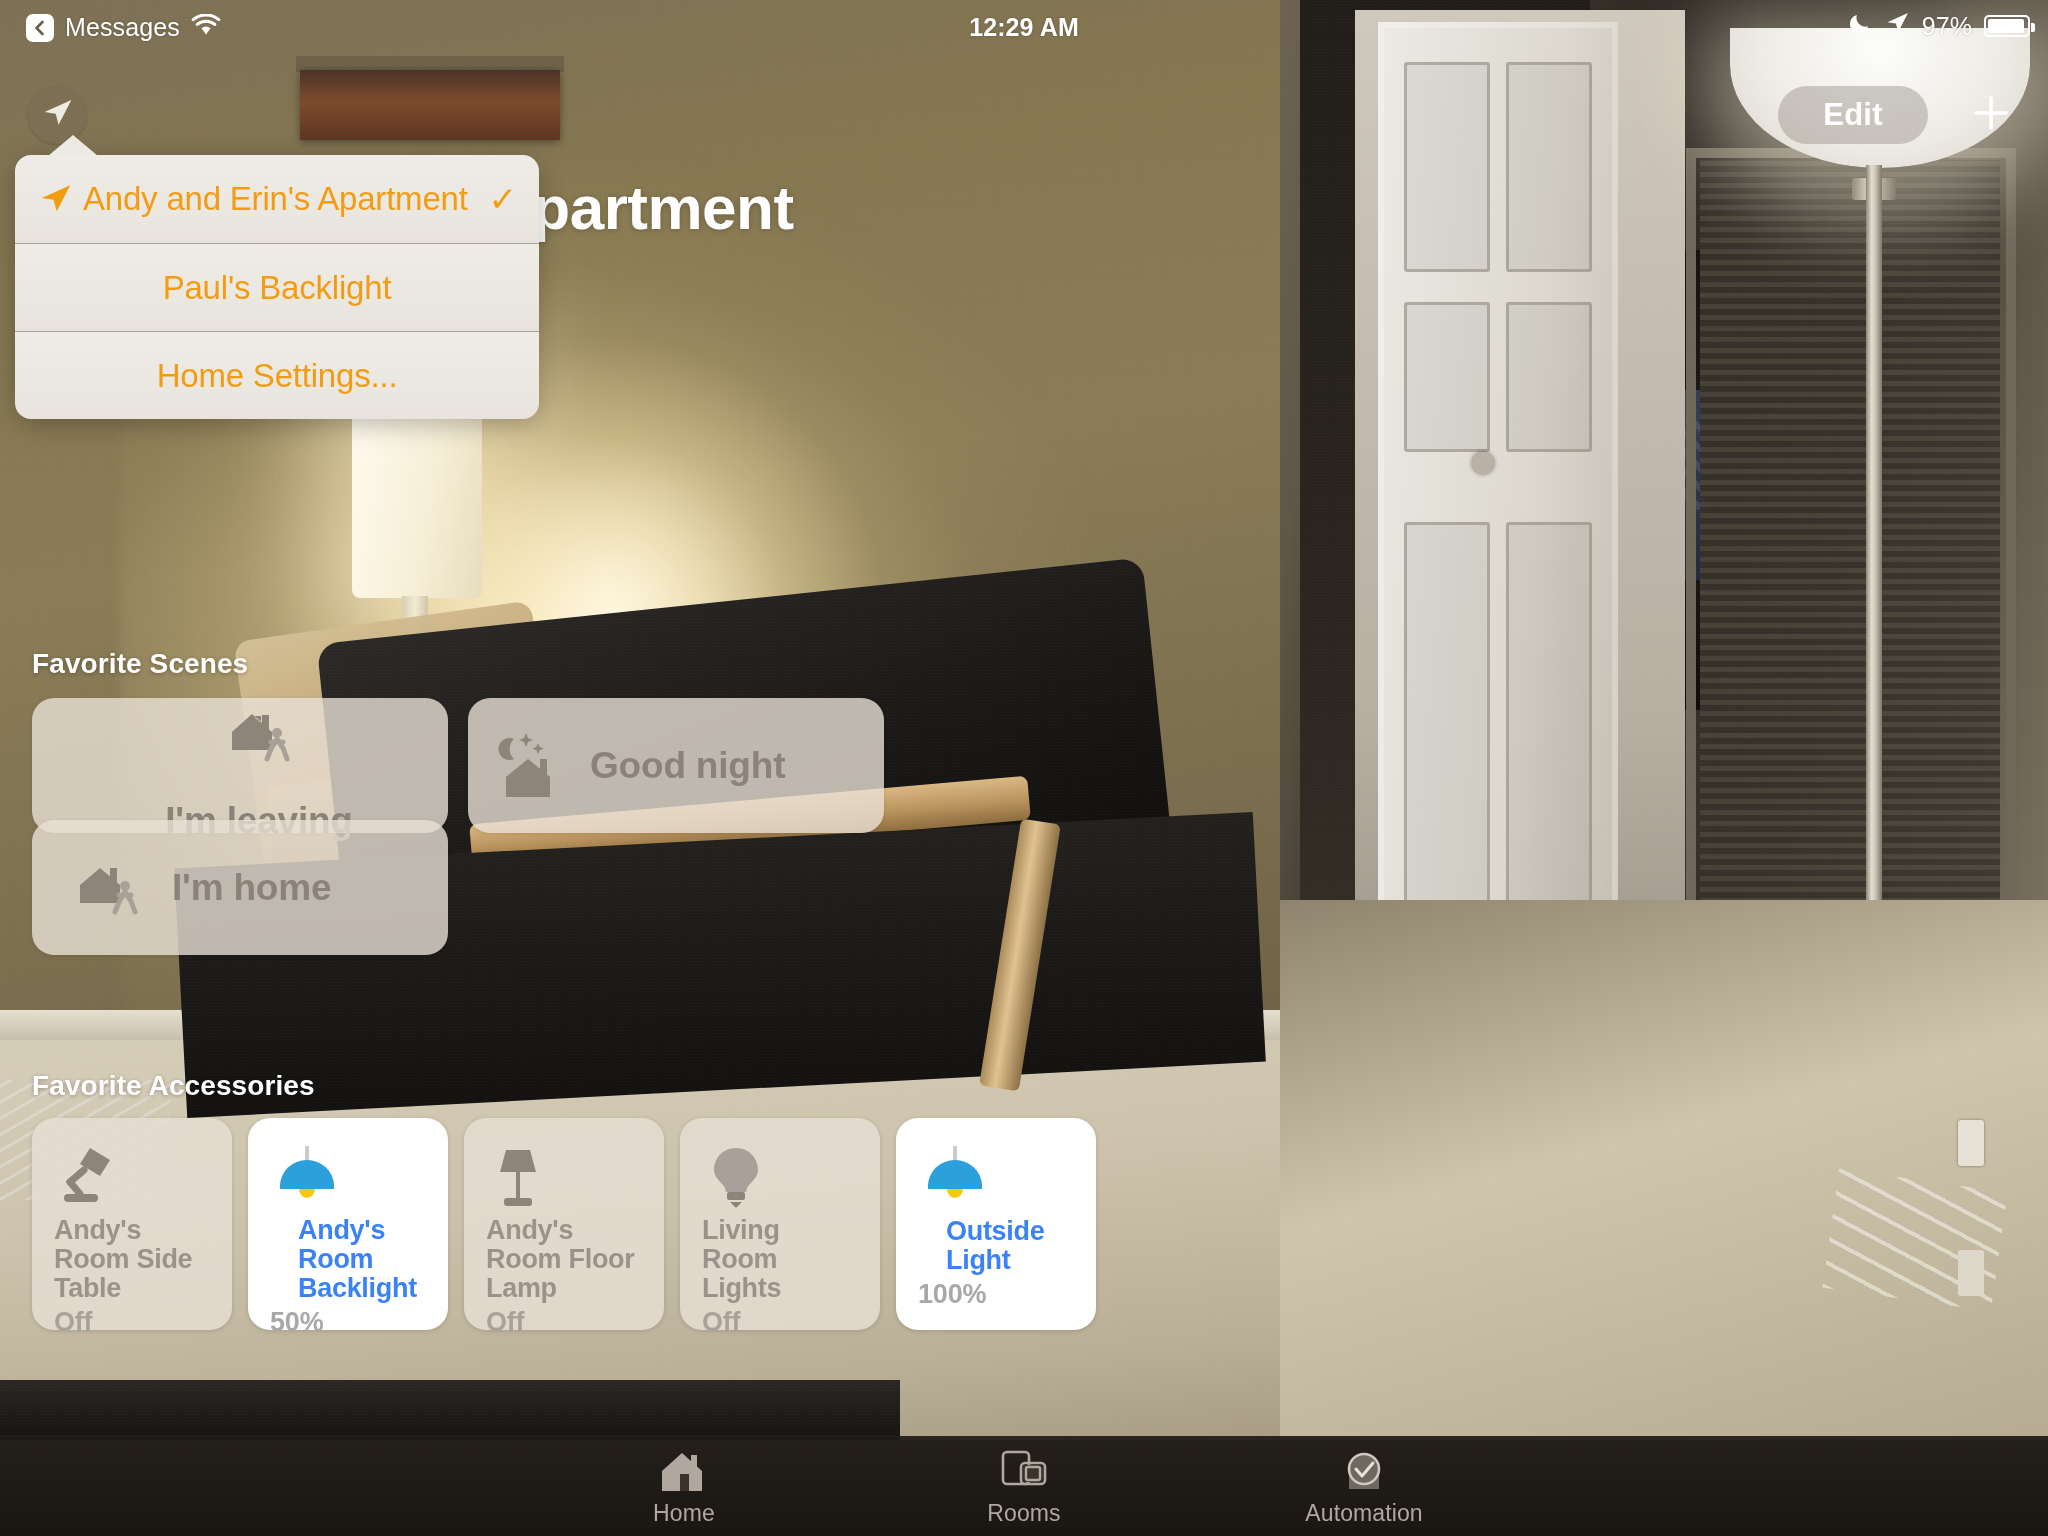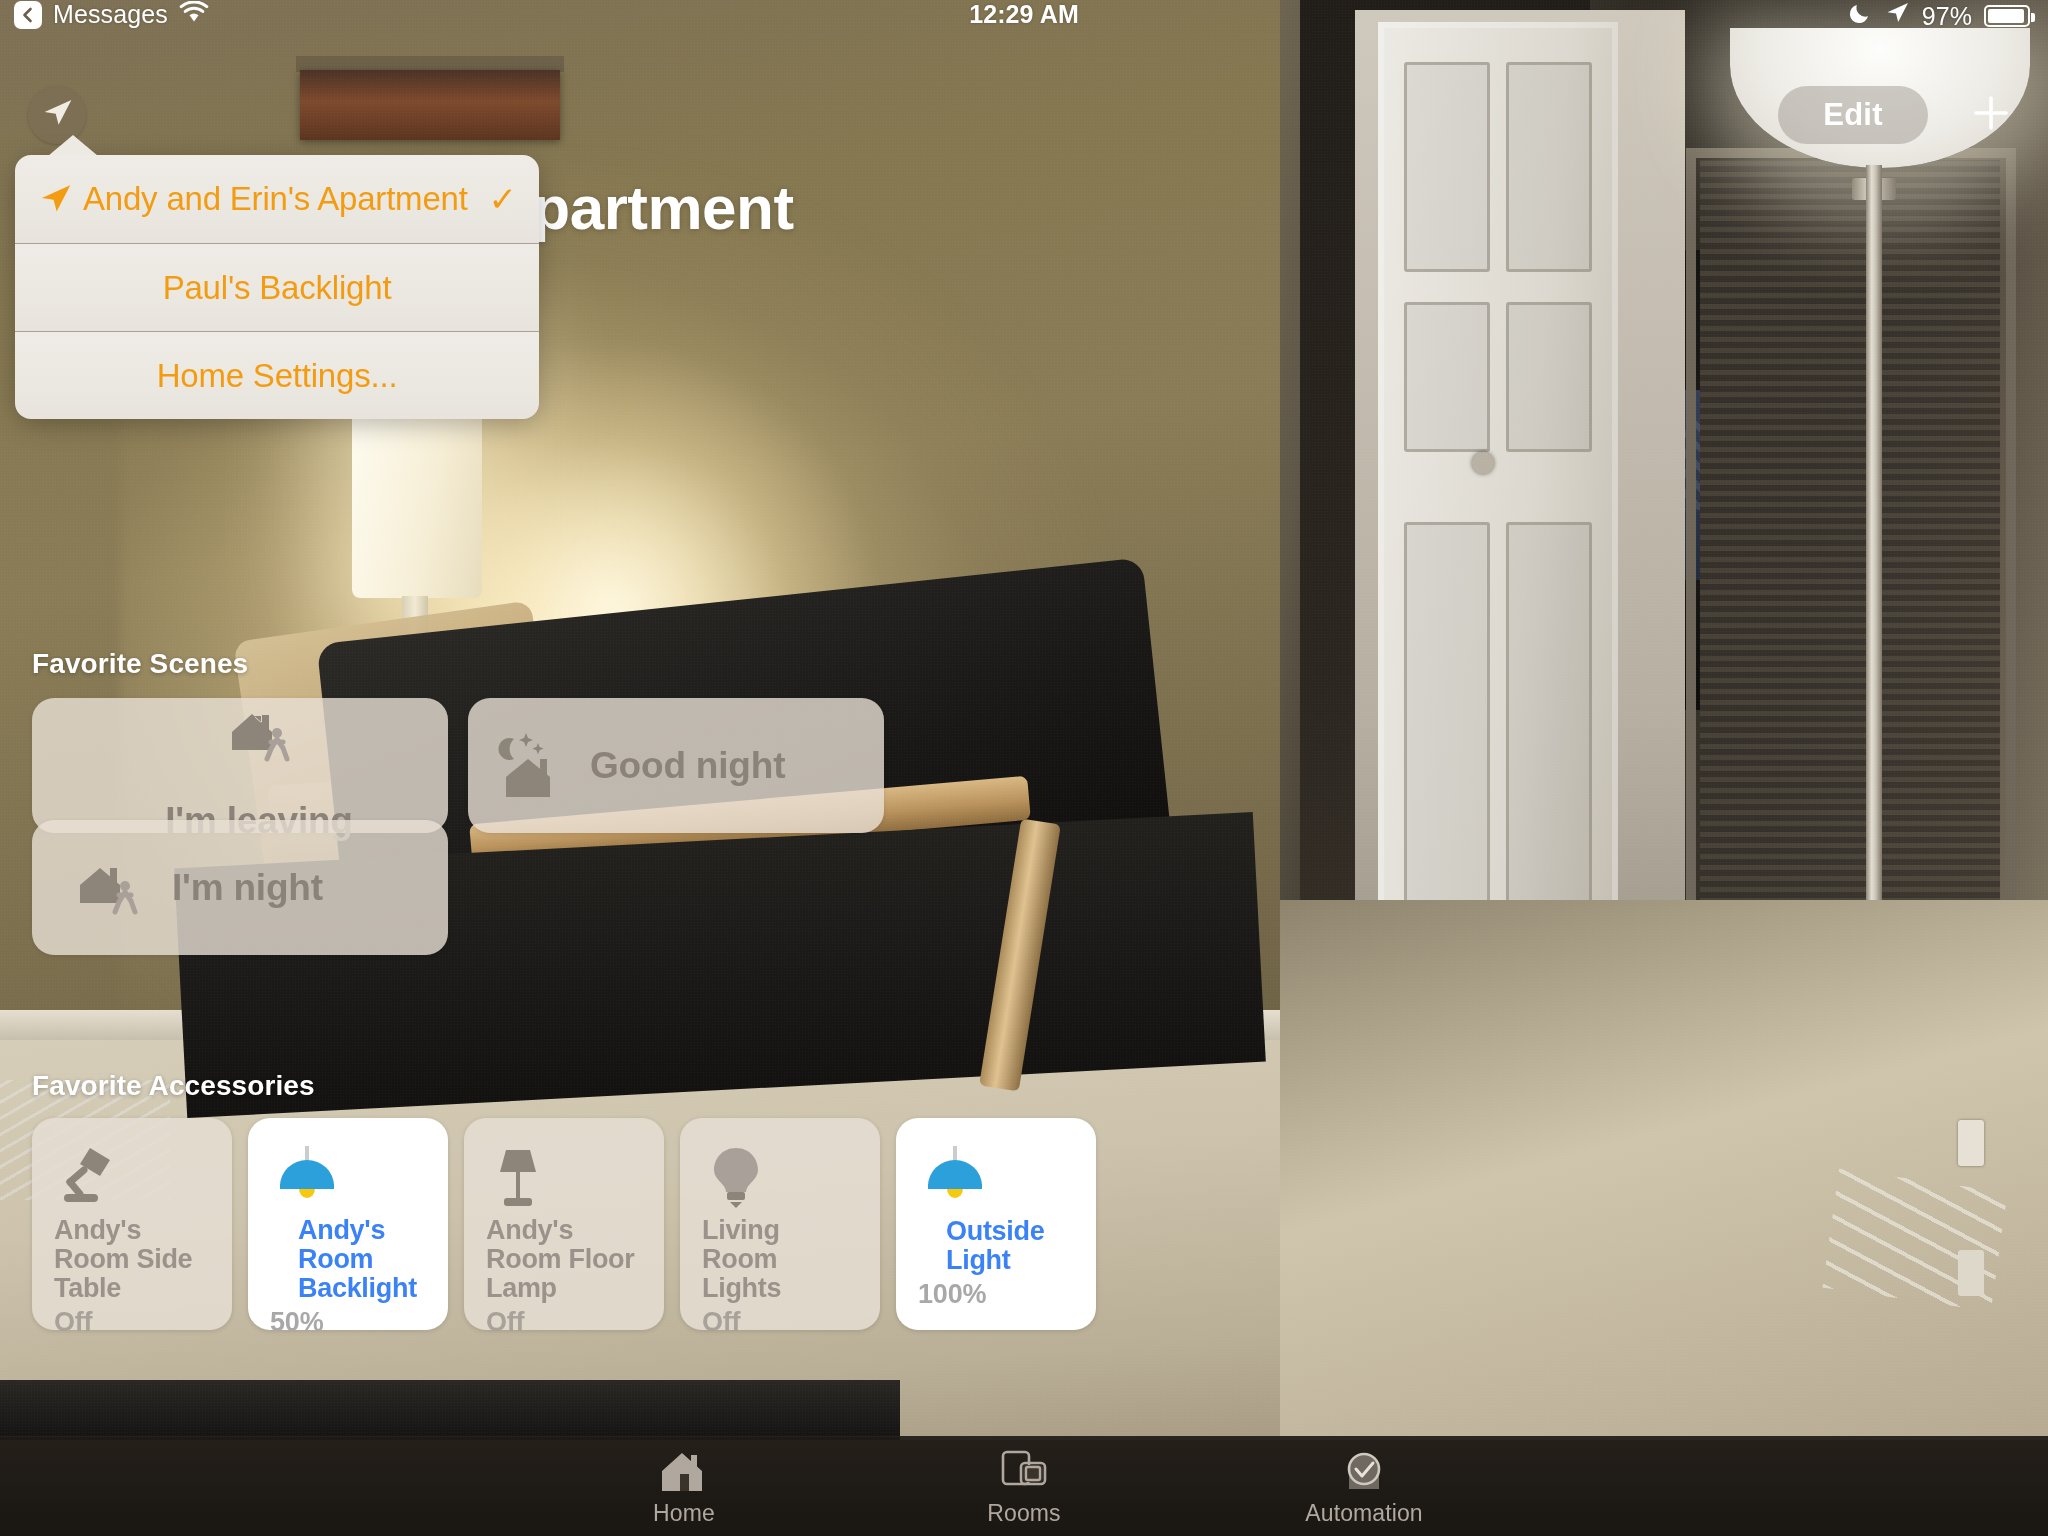--- a/index.html
+++ b/index.html
@@ -209,23 +209,24 @@
   }
   .grain{
     position:absolute; inset:0;
     background-image:radial-gradient(rgba(255,255,255,.035) 1px, rgba(0,0,0,0) 1px);
     background-size:3px 3px; pointer-events:none;
   }
 
   
   .statusbar{
     position:absolute; left:0; top:0; width:2048px; height:42px;
-    display:flex; align-items:flex-start; color:#fff; z-index:40;
+    display:flex; align-items:flex-end; color:#fff; z-index:40;
     font-size:24px; letter-spacing:.1px;
     text-shadow:0 0 3px rgba(0,0,0,.28);
+    padding-left:12px;
   }
   .sb-left{ display:flex; align-items:center; gap:11px; padding-left:14px; }
   .sb-back{
     width:28px; height:28px; border-radius:7px; background:#fff;
     display:flex; align-items:center; justify-content:center;
   }
   .sb-back svg{ display:block; }
   .sb-app{ font-size:25px; font-weight:400; }
   .sb-center{
     position:absolute; left:0; right:0; text-align:center;
@@ -528,21 +529,21 @@
 
     <div class="scene" style="left:32px; top:820px; width:416px;">
       <span class="scene-ico">
         <svg width="74" height="74" viewBox="0 0 74 74">
           <path d="M10 34 L30 17 L50 34 V52 H10 Z" fill="#8d8579"></path>
           <rect x="40" y="17" width="7" height="17" fill="#8d8579"></rect>
           <circle cx="55" cy="35" r="5" fill="#a9a199"></circle>
           <path d="M55 41 l-6 10 M55 41 l6 9 M49 51 l-4 10 M61 50 l4 11 M49 44 h12" stroke="#a9a199" stroke-width="5" stroke-linecap="round" fill="none"></path>
         </svg>
       </span>
-      <span class="scene-label">I'm night</span>
+      <span class="scene-label">I'm home</span>
     </div>
 
     <div class="section-head" style="left:32px; top:1070px;">Favorite Accessories</div>
 
     <div class="tile off" style="left:32px; top:1118px;">
       <div class="tile-ico">
         <svg width="74" height="70" viewBox="0 0 74 70">
           <path d="M36 4 L56 16 L46 32 L26 20 Z" fill="#8d8579"></path>
           <path d="M30 26 L16 38" stroke="#8d8579" stroke-width="7" stroke-linecap="round"></path>
           <path d="M16 38 L26 50" stroke="#8d8579" stroke-width="7" stroke-linecap="round"></path>

